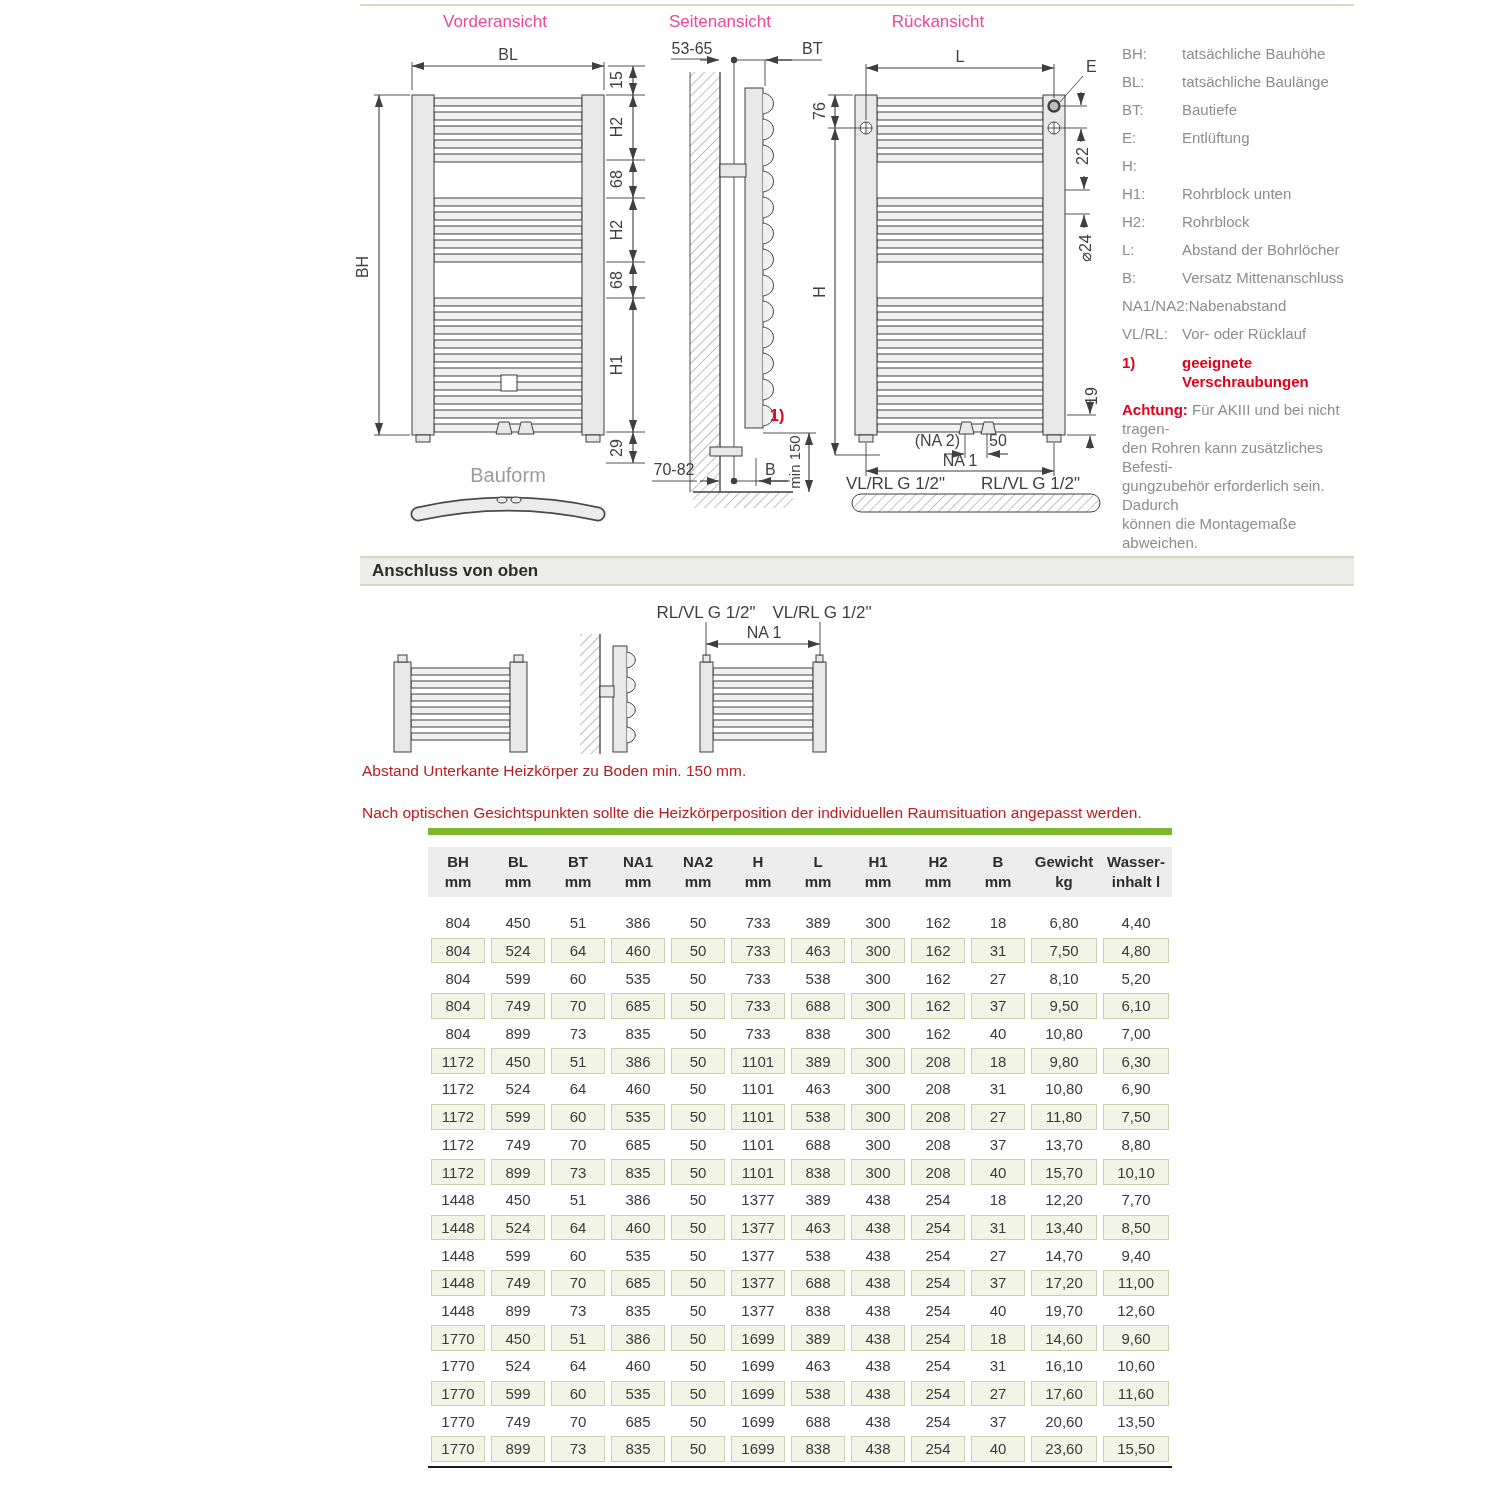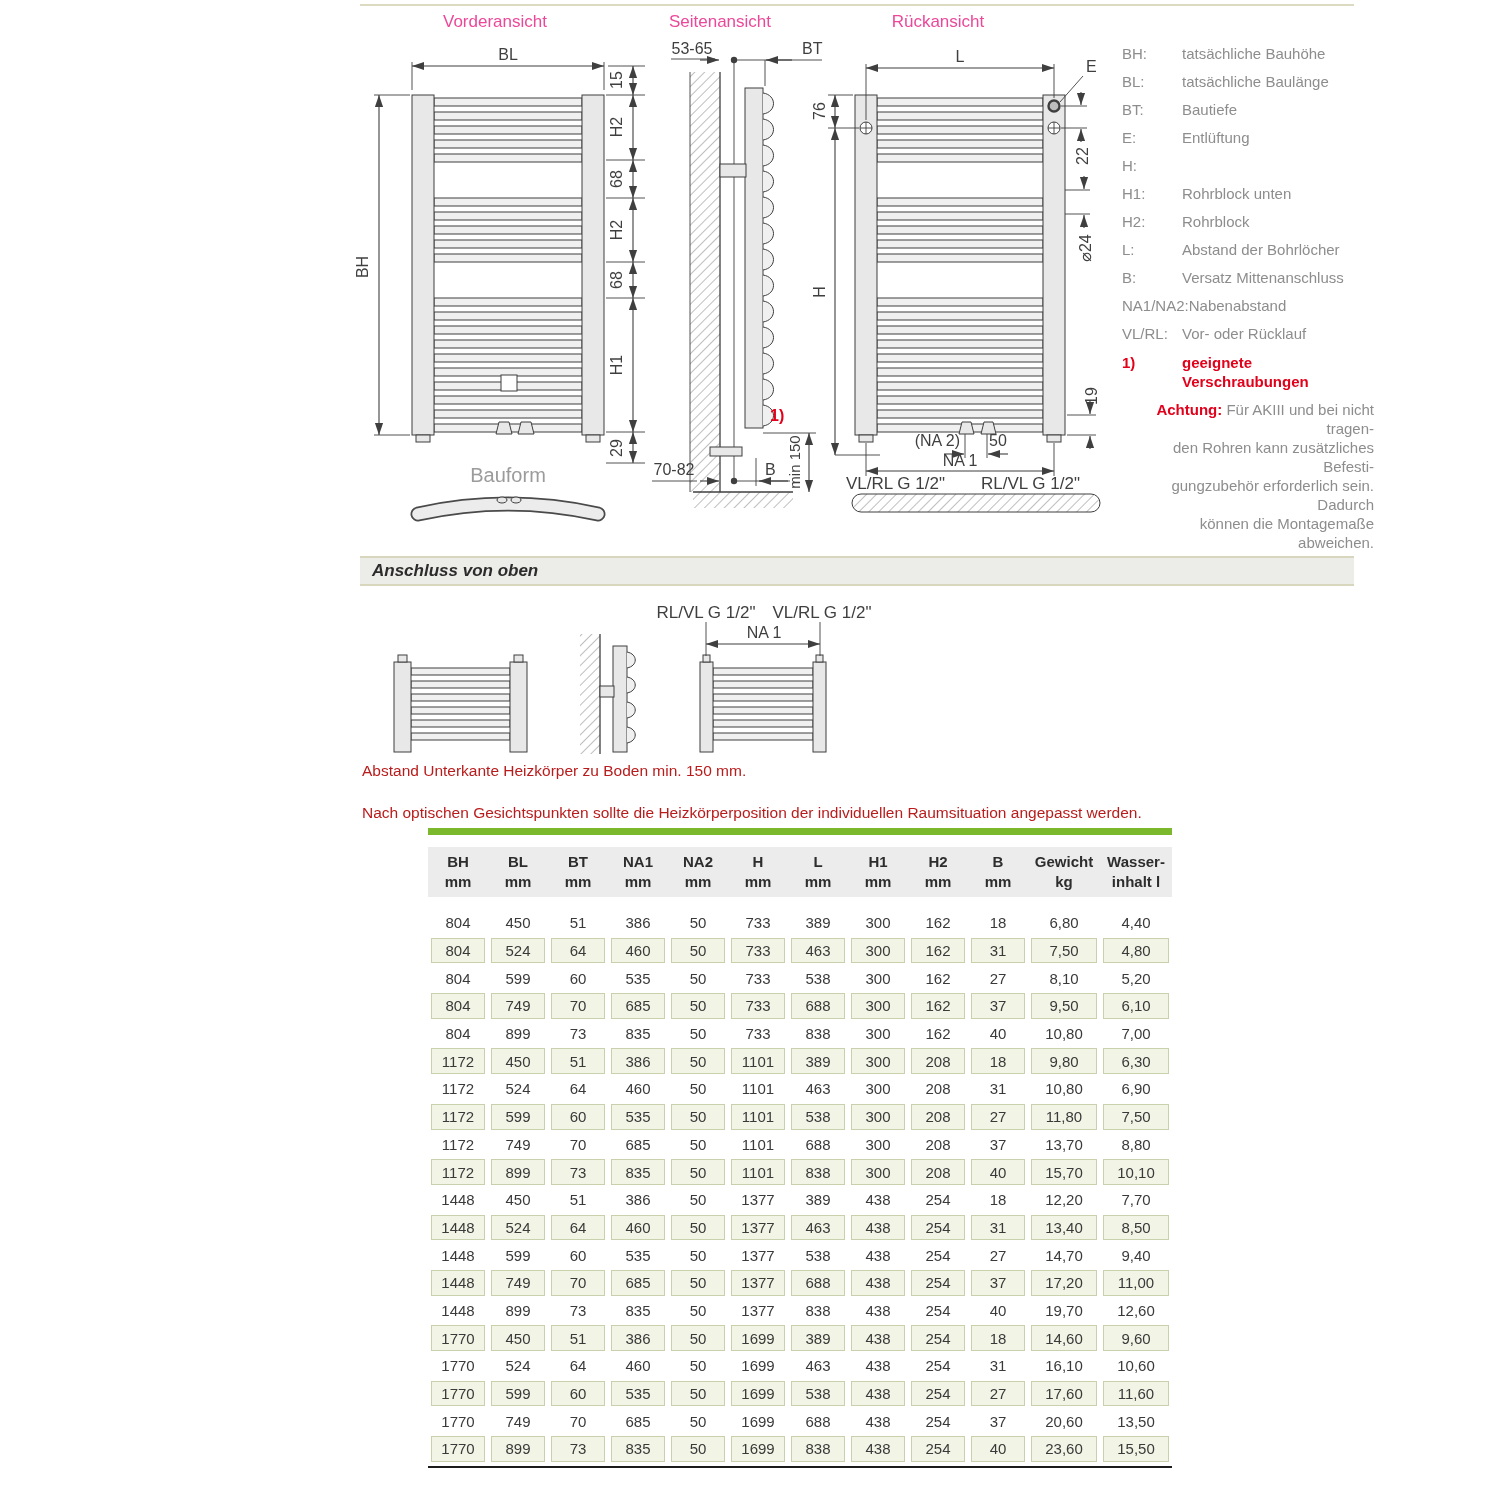--- a/index.html
+++ b/index.html
@@ -9,25 +9,25 @@
   }
   .abs{position:absolute;}
   .top-rule{left:360px;top:4px;width:994px;height:2px;background:#dcdbc2;}
   .view-title{top:12px;width:220px;text-align:center;font-size:17px;color:#ec4899;}
   
   .legend{left:1122px;top:44px;width:252px;font-size:15px;color:#8d8d8d;line-height:1.27;}
   .legend-item{display:flex;margin-bottom:9px;}
   .legend-term{flex:0 0 60px;}
   .legend-desc{flex:1;white-space:pre-line;}
   .legend-item.red, .legend-item.red .legend-term, .legend-item.red .legend-desc{color:#e2001a;font-weight:bold;}
-  .warn{margin-top:4px;white-space:pre-line;text-align:right;}
+  .warn{margin-top:4px;white-space:pre-line;}
   .warn-label{color:#e2001a;font-weight:bold;}
   
   .band{left:360px;top:556px;width:994px;height:30px;box-sizing:border-box;
-    background:#ecece8;border-top:2px solid #d8d7bd;border-bottom:2px solid #d8d7bd;font-style:italic;}
+    background:#ecece8;border-top:2px solid #d8d7bd;border-bottom:2px solid #d8d7bd;}
   .band-title{font-size:17px;font-weight:bold;color:#2c2c2c;line-height:26px;padding-left:12px;}
   .caption{left:362px;font-size:15.5px;color:#b91c1c;}
   
   .tbl{left:428px;top:828px;width:744px;}
   .tbl-greenbar{height:7px;background:#7bb82c;}
   .tbl-title{margin-top:7px;font-size:19px;font-weight:bold;color:#1d1d1d;}
   .tbl-head{margin-top:12px;background:#ececec;display:flex;align-items:center;height:50px;}
   .th{width:54px;margin:0 3px;text-align:center;font-size:15px;font-weight:bold;color:#2d2d2d;line-height:1.35;}
   .th:nth-child(11),.th:nth-child(12){width:66px;}
   .tbl-body{border-bottom:2px solid #1c1c1c;padding:12px 0 3px 0;}

